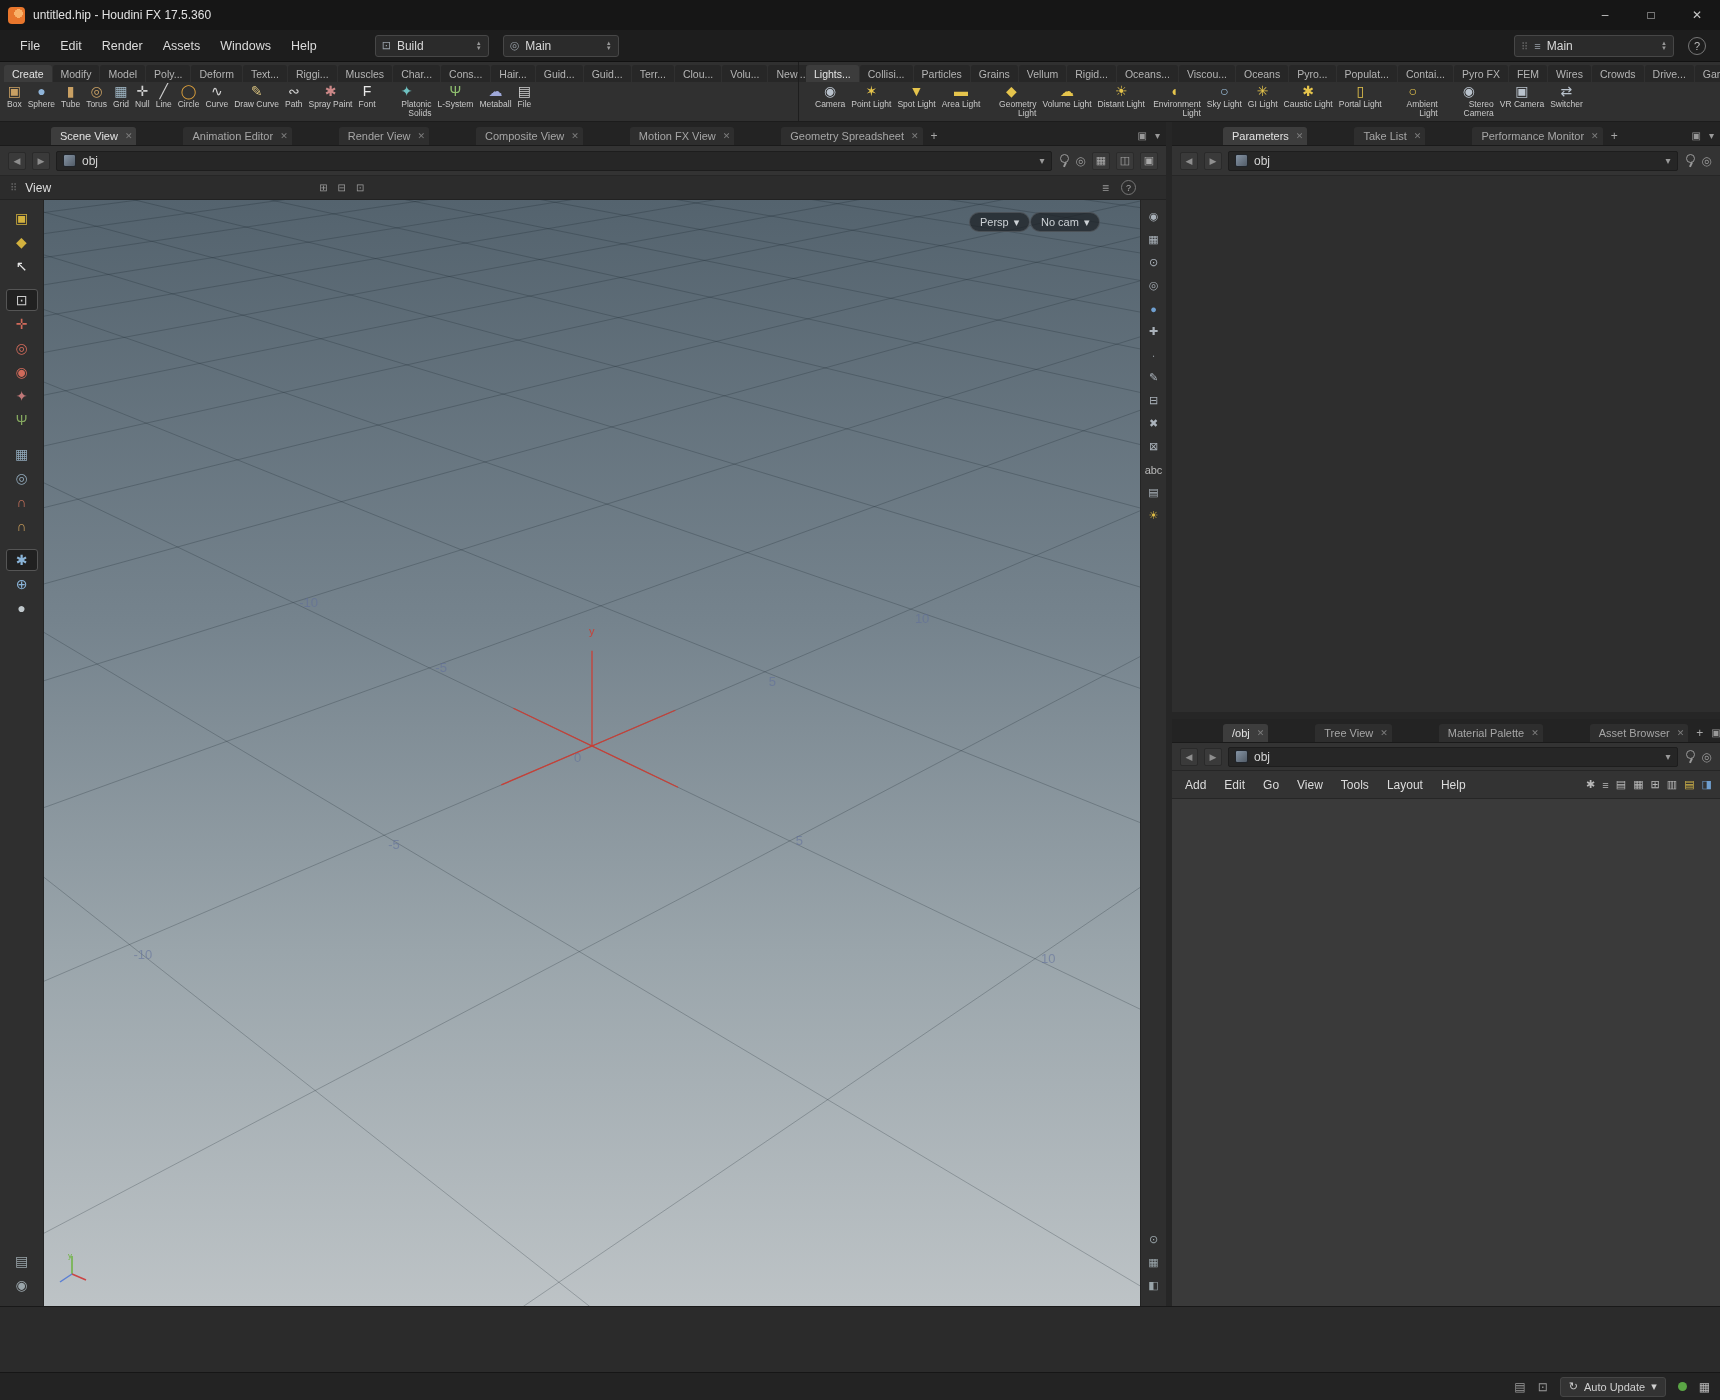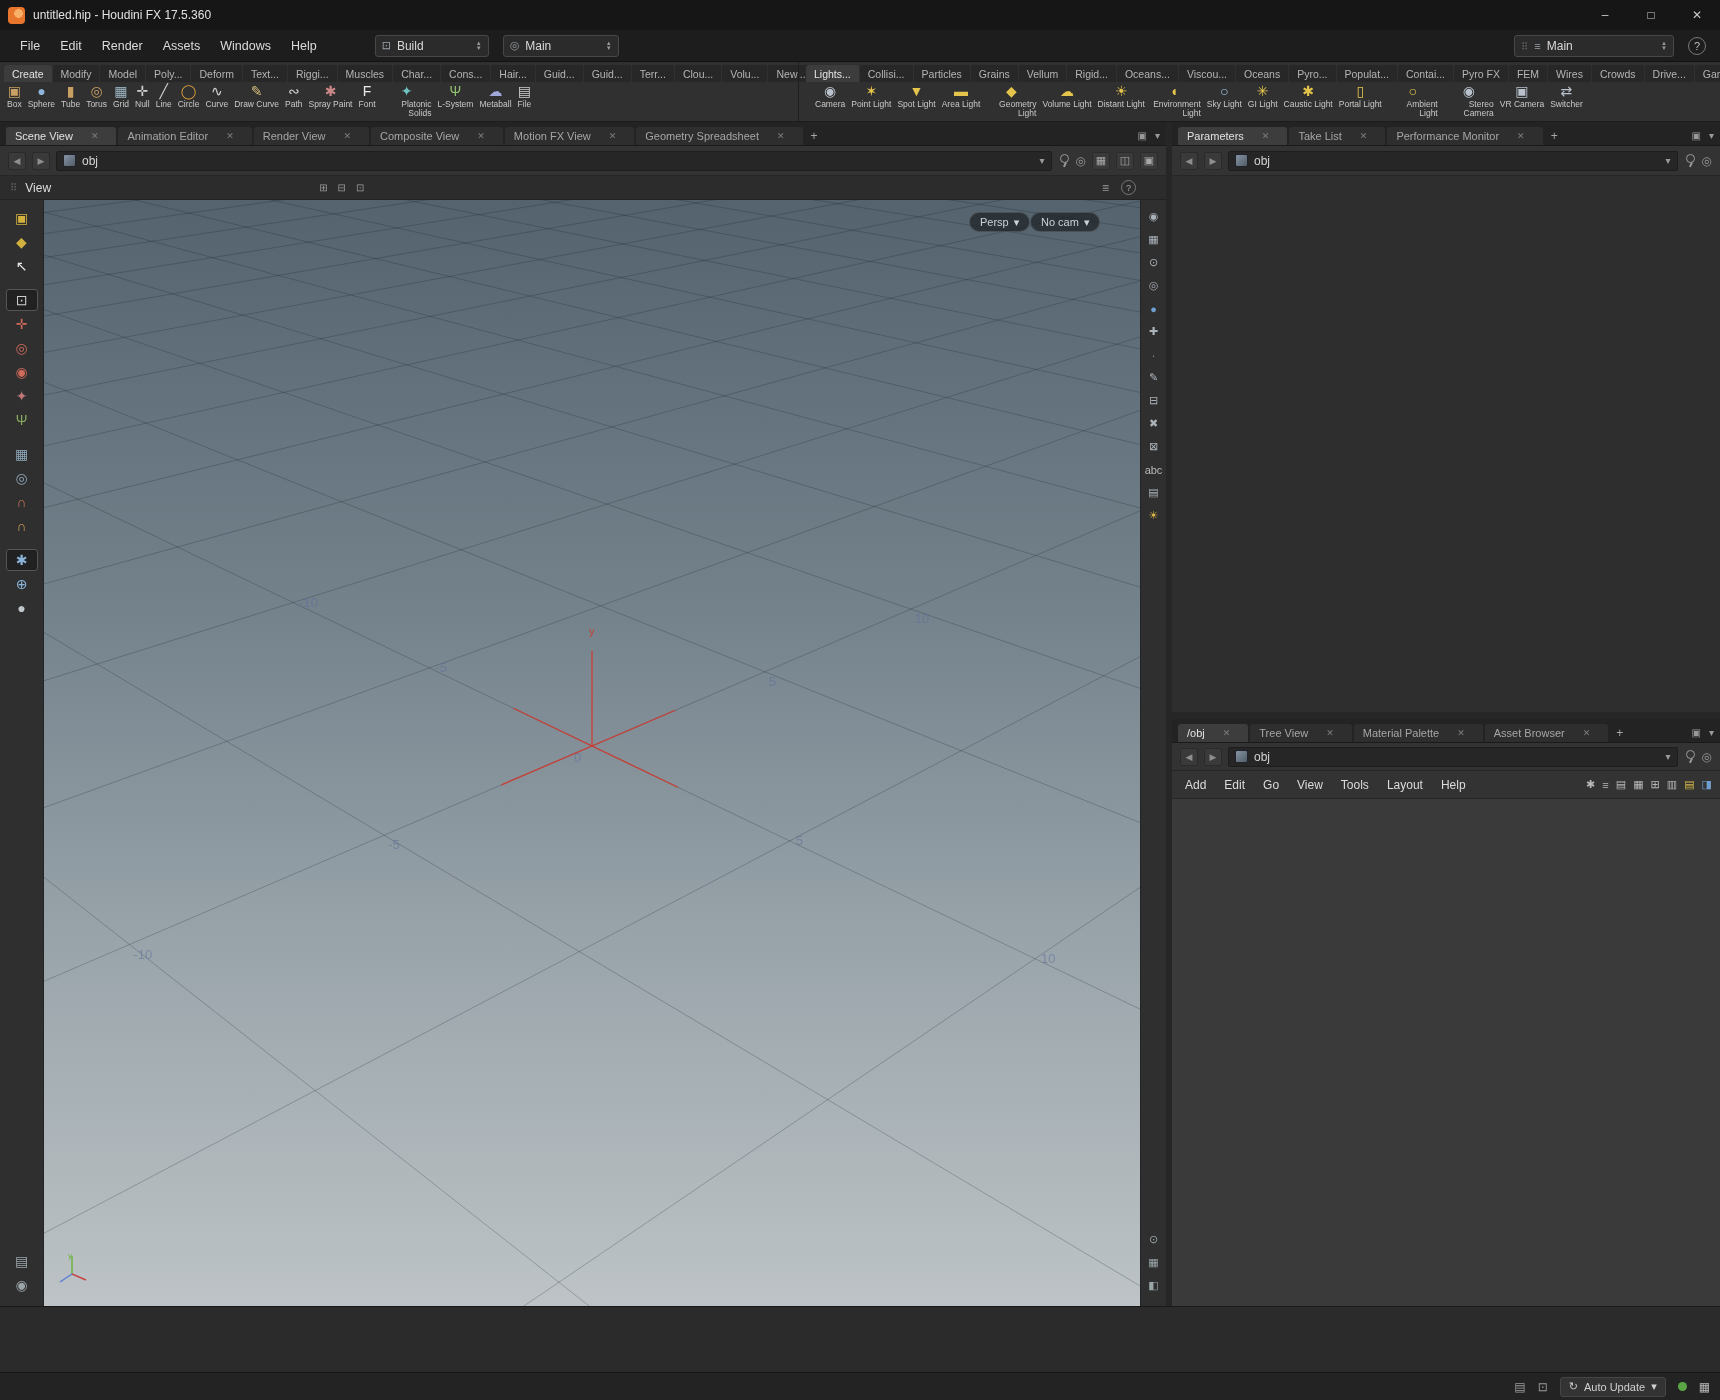--- a/index.html
+++ b/index.html
@@ -36,21 +36,21 @@
   .shelf-tab-plus,.shelf-tab-arrow{color:#9a9a9a;font-size:11px;padding:2px 5px;}
   .shelf-tools{position:absolute;top:20px;height:40px;display:flex;align-items:flex-start;overflow:hidden;}
   #shelf-tools-left{left:4px;width:792px;}
   #shelf-tools-right{left:812px;width:906px;}
   .tool{flex:0 0 auto;display:flex;flex-direction:column;align-items:center;padding:1px 3px;max-width:56px;}
   .tool-icon{height:16px;line-height:16px;font-size:14px;}
   .tool-label{font-size:8.5px;line-height:1.05;color:#c9c9c9;text-align:right;margin-top:1px;}
 
   
   .tabbar{position:absolute;height:24px;background:#232323;display:flex;align-items:flex-end;gap:2px;padding:3px 6px 0 6px;border-bottom:1px solid #1a1a1a;}
-  .ptab{display:flex;align-items:center;gap:18px;background:#2e2e2e;color:#a6a6a6;font-size:11px;padding:3px 18px 3px 9px;border-radius:3px 3px 0 0;white-space:nowrap;}
+  .ptab{display:flex;align-items:center;gap:7px;background:#2e2e2e;color:#a6a6a6;font-size:11px;padding:3px 4px 3px 9px;border-radius:3px 3px 0 0;white-space:nowrap;margin-left:45px;}
   .ptab.active{background:#3d3d3d;color:#e2e2e2;}
   .ptab-x{color:#7d7d7d;font-size:9px;}
   .ptab-plus{color:#a8a8a8;font-size:12px;padding:2px 6px;}
   .tabbar-right{margin-left:auto;display:flex;align-items:center;gap:8px;color:#999;font-size:10px;padding-bottom:4px;}
   .pathbar{position:absolute;height:30px;background:#333333;display:flex;align-items:center;gap:6px;padding:0 8px;border-bottom:1px solid #262626;}
   .nav-btn{width:18px;height:18px;display:flex;align-items:center;justify-content:center;background:#3a3a3a;border:1px solid #2a2a2a;border-radius:2px;color:#8e8e8e;font-size:9px;}
   .path-field{flex:1;display:flex;align-items:center;gap:6px;background:#262626;border:1px solid #1d1d1d;border-radius:2px;height:20px;padding:0 6px;color:#d4d4d4;}
   .node-icon{width:13px;height:13px;border-radius:2px;border:1px solid #20242a;background:linear-gradient(135deg,#8594a4,#525c68);}
   .field-arrow{margin-left:auto;color:#9a9a9a;font-size:10px;}
   .pin-icon{position:relative;width:12px;height:15px;}

